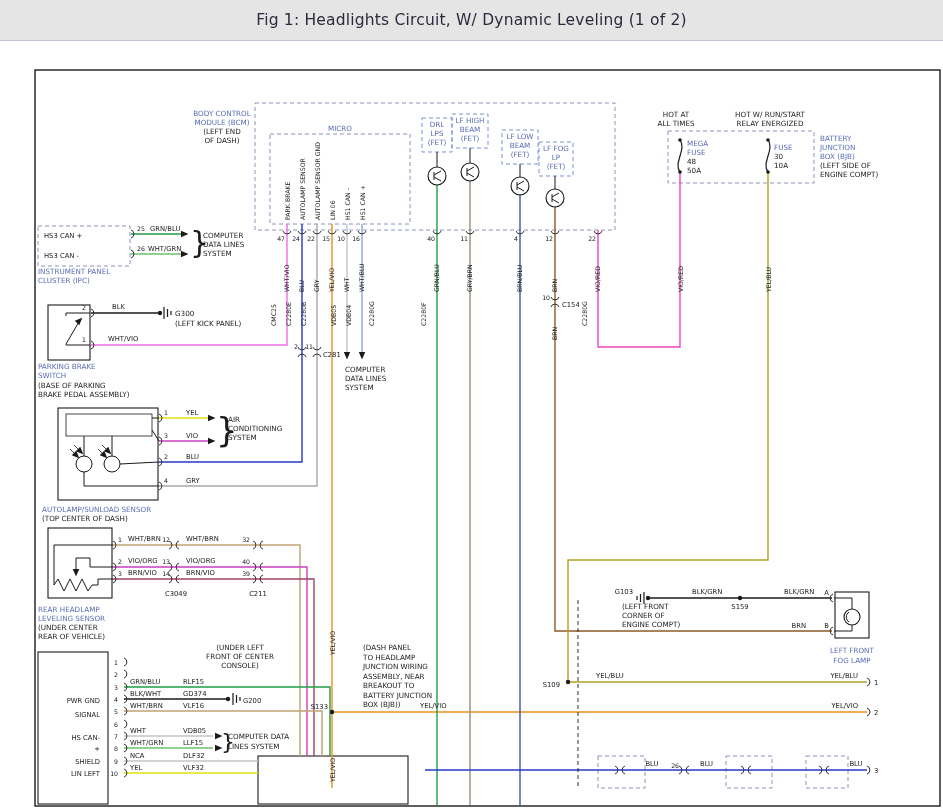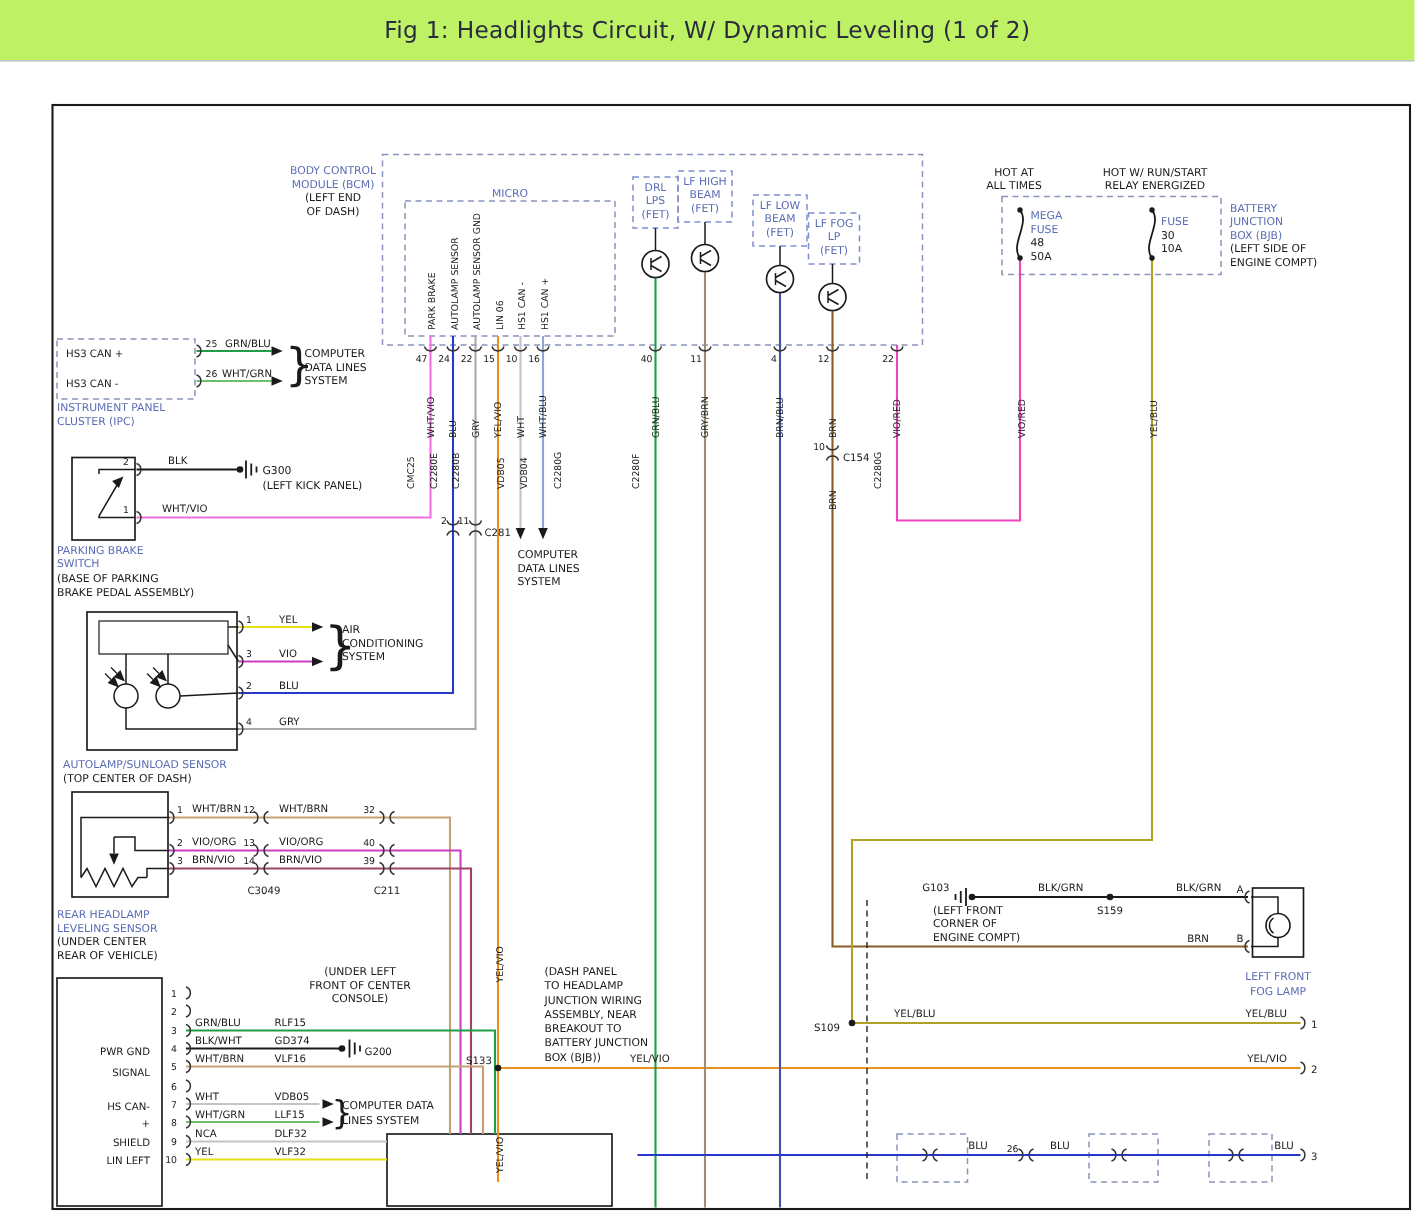--- a/index.html
+++ b/index.html
@@ -1,19 +1,19 @@
 <!DOCTYPE html>
 <html><head>
 <meta charset="utf-8">
 <style>
   html,body{margin:0;padding:0;background:#ffffff;}
   body{width:943px;height:808px;position:relative;overflow:hidden;
        font-family:"DejaVu Sans",sans-serif;}
   .titlebar{position:absolute;top:0;left:0;width:943px;height:40px;
-    background:#bef264;border-bottom:1px solid #c3c3d8;
+    background:#e5e5e5;border-bottom:1px solid #c3c3d8;
     display:flex;align-items:center;justify-content:center;z-index:2;}
   .titlebar span{font-size:15.5px;color:#2b2b3e;letter-spacing:.2px;}
   svg{position:absolute;top:0;left:0;}
   svg text{font-family:"DejaVu Sans",sans-serif;}
 </style>
 </head>
 <body>
 
 <div class="titlebar">
   <span>Fig 1: Headlights Circuit, W/ Dynamic Leveling (1 of 2)</span>

